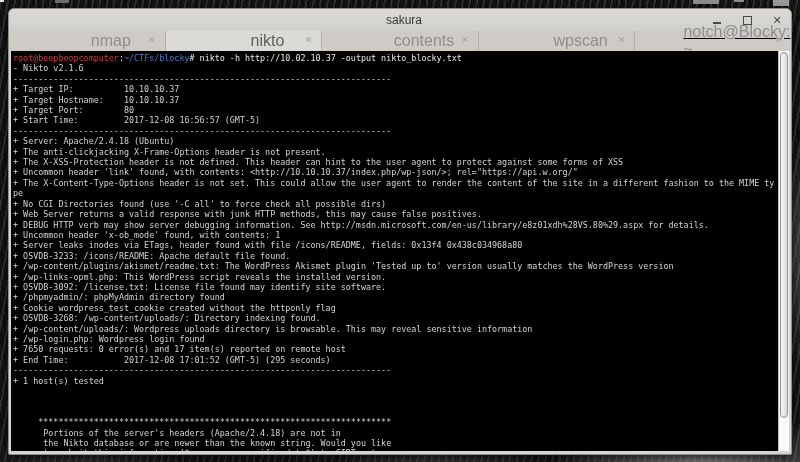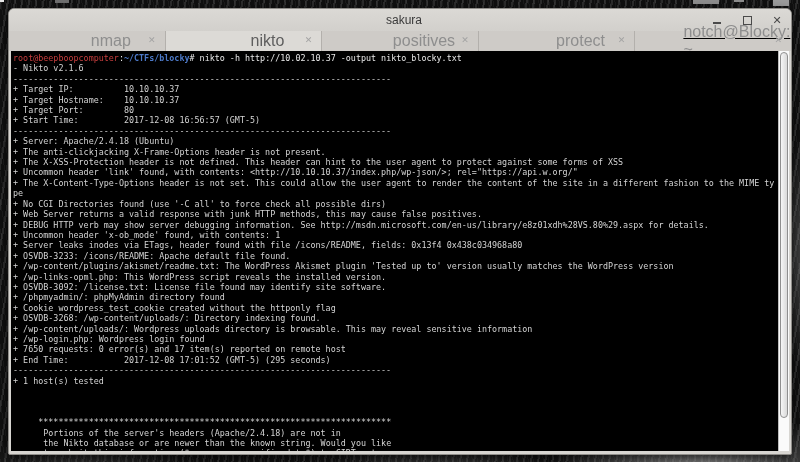--- a/index.html
+++ b/index.html
@@ -61,21 +61,21 @@
     position:absolute;left:2px;right:2px;top:42px;height:400px;
     background:#000;overflow:hidden;
   }
   .term{
     position:absolute;left:2px;top:2px;width:151ch;
     font-family:"DejaVu Sans Mono","Liberation Mono",monospace;
     font-size:8.4px;line-height:10.4px;color:#d4d4d4;
     white-space:pre-wrap;word-break:break-all;margin:0;
   }
   .p-user{color:#c73e3e;font-weight:normal;}
-  .p-path{color:#4d7ac9;font-weight:bold;}
+  .p-path{color:#4d7ac9;font-weight:normal;}
   .p-plain{color:#e8e8e8;}
   
   .sbar{
     position:absolute;right:0;top:0;bottom:0;width:11px;
     background:#fafafa;border-left:1px solid #bdbdbd;box-sizing:border-box;
   }
   .sthumb{
     position:absolute;left:1px;top:1px;width:8px;height:366px;
     background:linear-gradient(90deg,#f6f6f6,#d9d9d9);
     border:1px solid #8f8f8f;border-radius:5px;box-sizing:border-box;
@@ -112,25 +112,25 @@
   <div class="tabbar">
     <div class="tab">
       <span class="tlabel">nmap</span>
       <span class="tclose">✕</span>
     </div>
     <div class="tab active">
       <span class="tlabel">nikto</span>
       <span class="tclose">✕</span>
     </div>
     <div class="tab">
-      <span class="tlabel">positives</span>
+      <span class="tlabel">contents</span>
       <span class="tclose">✕</span>
     </div>
     <div class="tab">
-      <span class="tlabel">protect</span>
+      <span class="tlabel">wpscan</span>
       <span class="tclose">✕</span>
     </div>
     <div class="tab">
       <span class="tlabel">notch@Blocky: ~</span>
       <span class="tclose">✕</span>
     </div>
   </div>
 
   <div class="termwrap">
     <pre class="term"><span class="p-user">root@beepboopcomputer</span><span class="p-plain">:</span><span class="p-path">~/CTFs/blocky</span><span class="p-plain"># </span><span class="p-plain">nikto -h http://10.02.10.37 -output nikto_blocky.txt</span>

